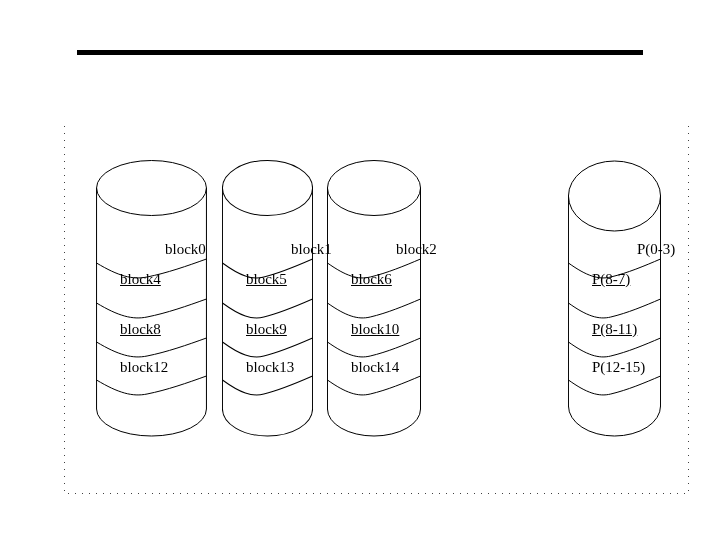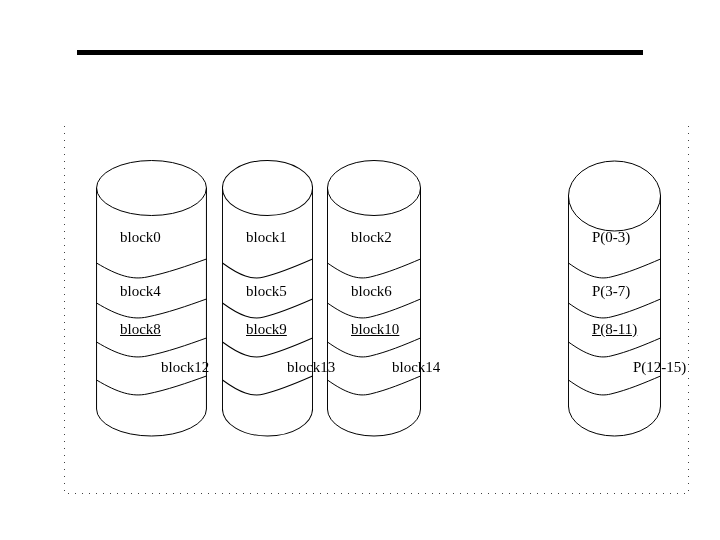--- a/index.html
+++ b/index.html
@@ -51,24 +51,24 @@
   }
   .blabel {
     position: absolute;
     left: 24px;
     height: 18px;
     line-height: 18px;
     font-size: 15px;
     color: #000000;
     white-space: nowrap;
   }
-  .r0 { top: 68px; }
-  .r1 { top: 122px; }
+  .r0 { top: 80px; margin-left: 45px; }
+  .r1 { top: 110px; text-decoration: underline; }
   .r2 { top: 160px; text-decoration: underline; }
-  .r3 { top: 198px; margin-left: 41px; }
+  .r3 { top: 198px; }
   .caption {
     position: absolute;
     left: 64px;
     top: 459px;
     width: 625px;
     text-align: center;
     font-size: 21px;
     color: #000000;
     white-space: nowrap;
   }
@@ -146,19 +146,19 @@
     <div class="blabel r2">block10</div>
     <div class="blabel r3">block14</div>
   </div>
 
 
   <div class="cylinder" style="left:568px;width:93px">
     <svg class="shape" width="93" height="277" viewBox="0 0 100 277" preserveAspectRatio="none">
         <use href="#cyl-tall"></use>
       </svg>
     <div class="blabel r0">P(0-3)</div>
-    <div class="blabel r1">P(3-7)</div>
+    <div class="blabel r1">P(8-7)</div>
     <div class="blabel r2">P(8-11)</div>
     <div class="blabel r3">P(12-15)</div>
   </div>
 
 
 </div>
 
 </body></html>

